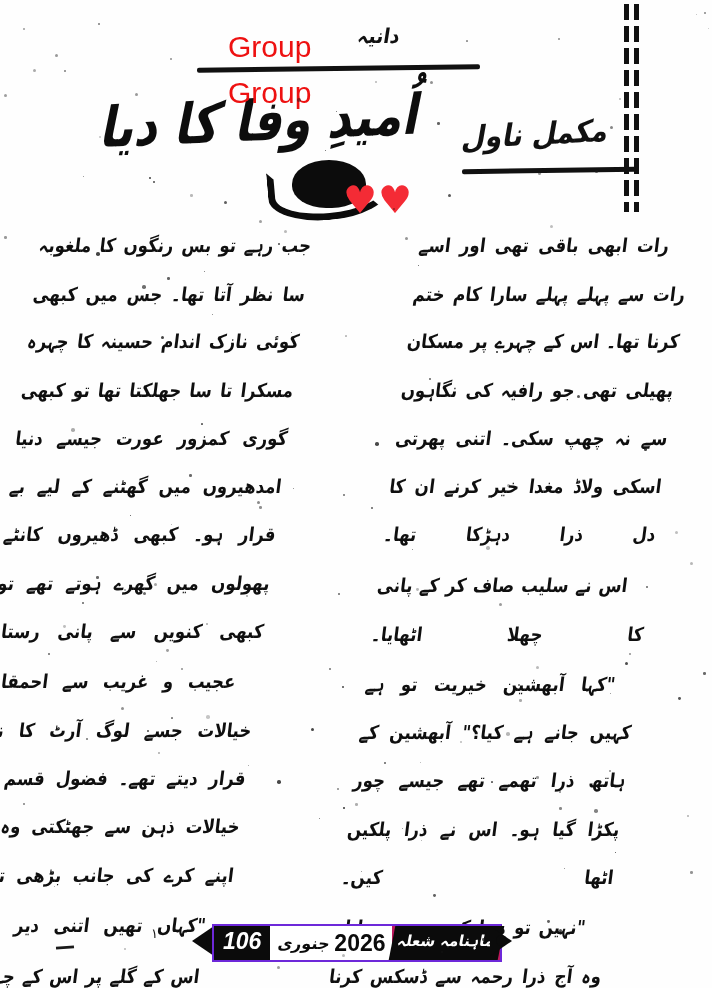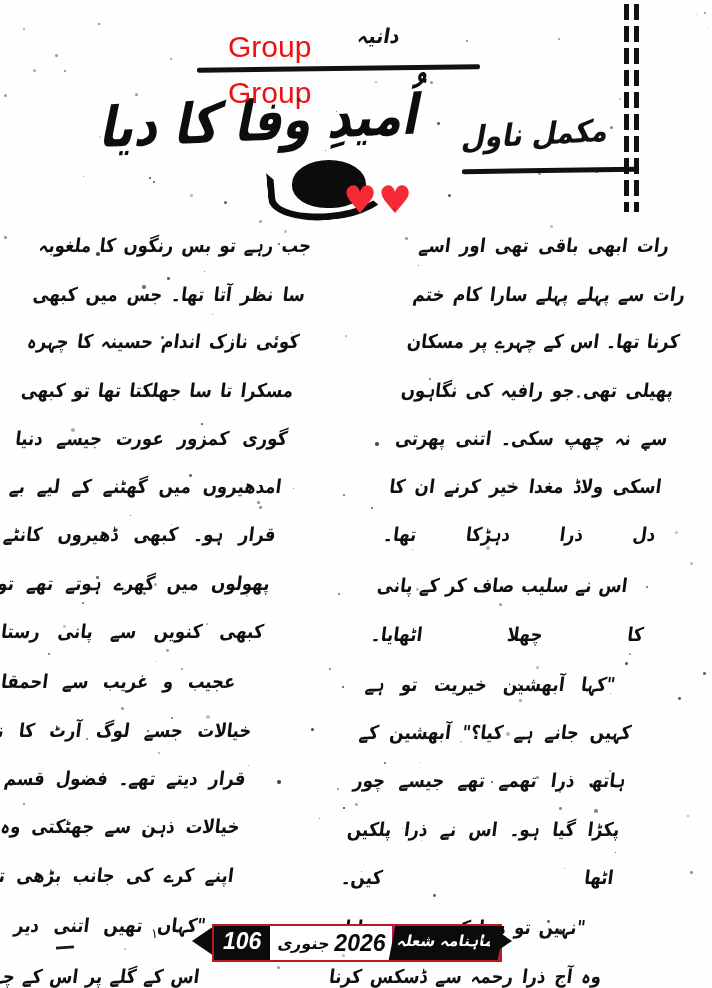--- a/index.html
+++ b/index.html
@@ -205,21 +205,21 @@
     z-index: 4;
   }
   .banner {
     position: absolute;
     left: 212px;
     top: 0;
     height: 34px;
     display: flex;
     align-items: stretch;
     background: #be185d;
-    border: 2px solid #b91c1c;
+    border: 2px solid #6d28d9;
   }
   .cap {
     position: absolute;
     top: 2px;
     width: 0; height: 0;
     border-top: 15px solid transparent;
     border-bottom: 15px solid transparent;
   }
   .cap.l { left: 192px; border-right: 22px solid #0b0b0b; }
   .cap.r { left: 490px; border-left: 22px solid #0b0b0b; }
@@ -248,21 +248,20 @@
     align-items: center;
     background: #fff;
     padding: 0 6px 0 8px;
     gap: 4px;
     direction: rtl;
   }
   .issue .yr {
     font-family: "Liberation Sans", sans-serif;
     font-size: 23px;
     font-weight: 700;
-    font-style: italic;
     color: #0b0b0b;
     line-height: 30px;
   }
   .issue .mo {
     font-family: "DejaVu Sans", sans-serif;
     font-size: 16px;
     font-weight: 700;
     color: #0b0b0b;
     letter-spacing: -1.5px;
     transform: skewX(-11deg);

